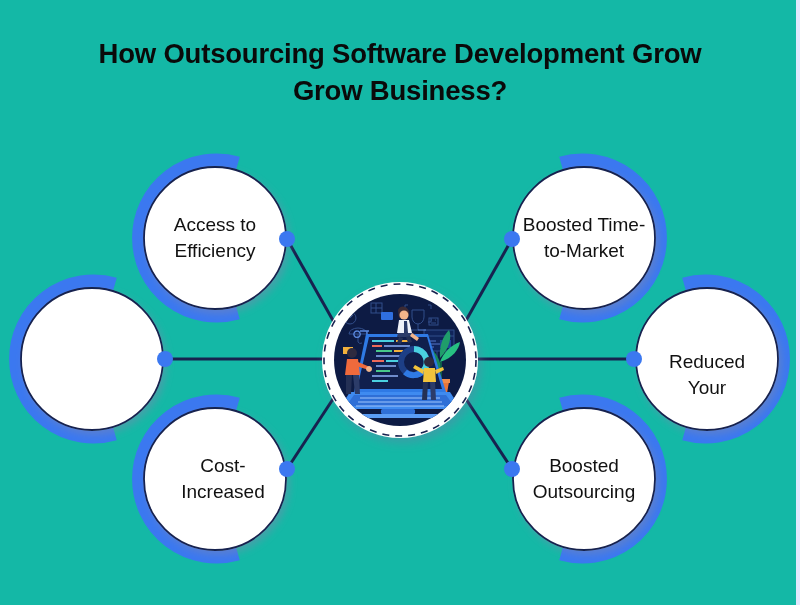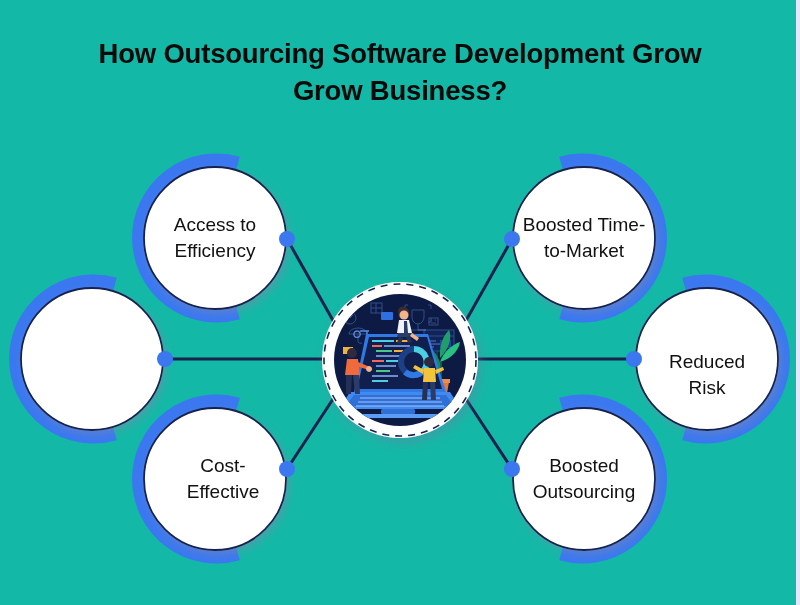--- a/index.html
+++ b/index.html
@@ -235,28 +235,28 @@
       <circle cx="512" cy="469" r="8" fill="#3b78f0"></circle>
     </g>
   </svg>
 
   <div class="node-label" style="left:215px; top:238px;">
     <span>Access to</span><br>
     <span>Efficiency</span>
   </div>
   <div class="node-label" style="left:223px; top:479px;">
     <span>Cost-</span><br>
-    <span>Effective</span>
+    <span>Increased</span>
   </div>
   <div class="node-label" style="left:584px; top:238px;">
     <span>Boosted Time-</span><br>
     <span>to-Market</span>
   </div>
   <div class="node-label" style="left:707px; top:351px;margin-top:24px;">
     <span>Reduced</span><br>
-    <span>Risk</span>
+    <span>Your</span>
   </div>
   <div class="node-label" style="left:584px; top:479px;">
     <span>Boosted</span><br>
     <span>Outsourcing</span>
   </div>
 
 </div>
 
 </body></html>

